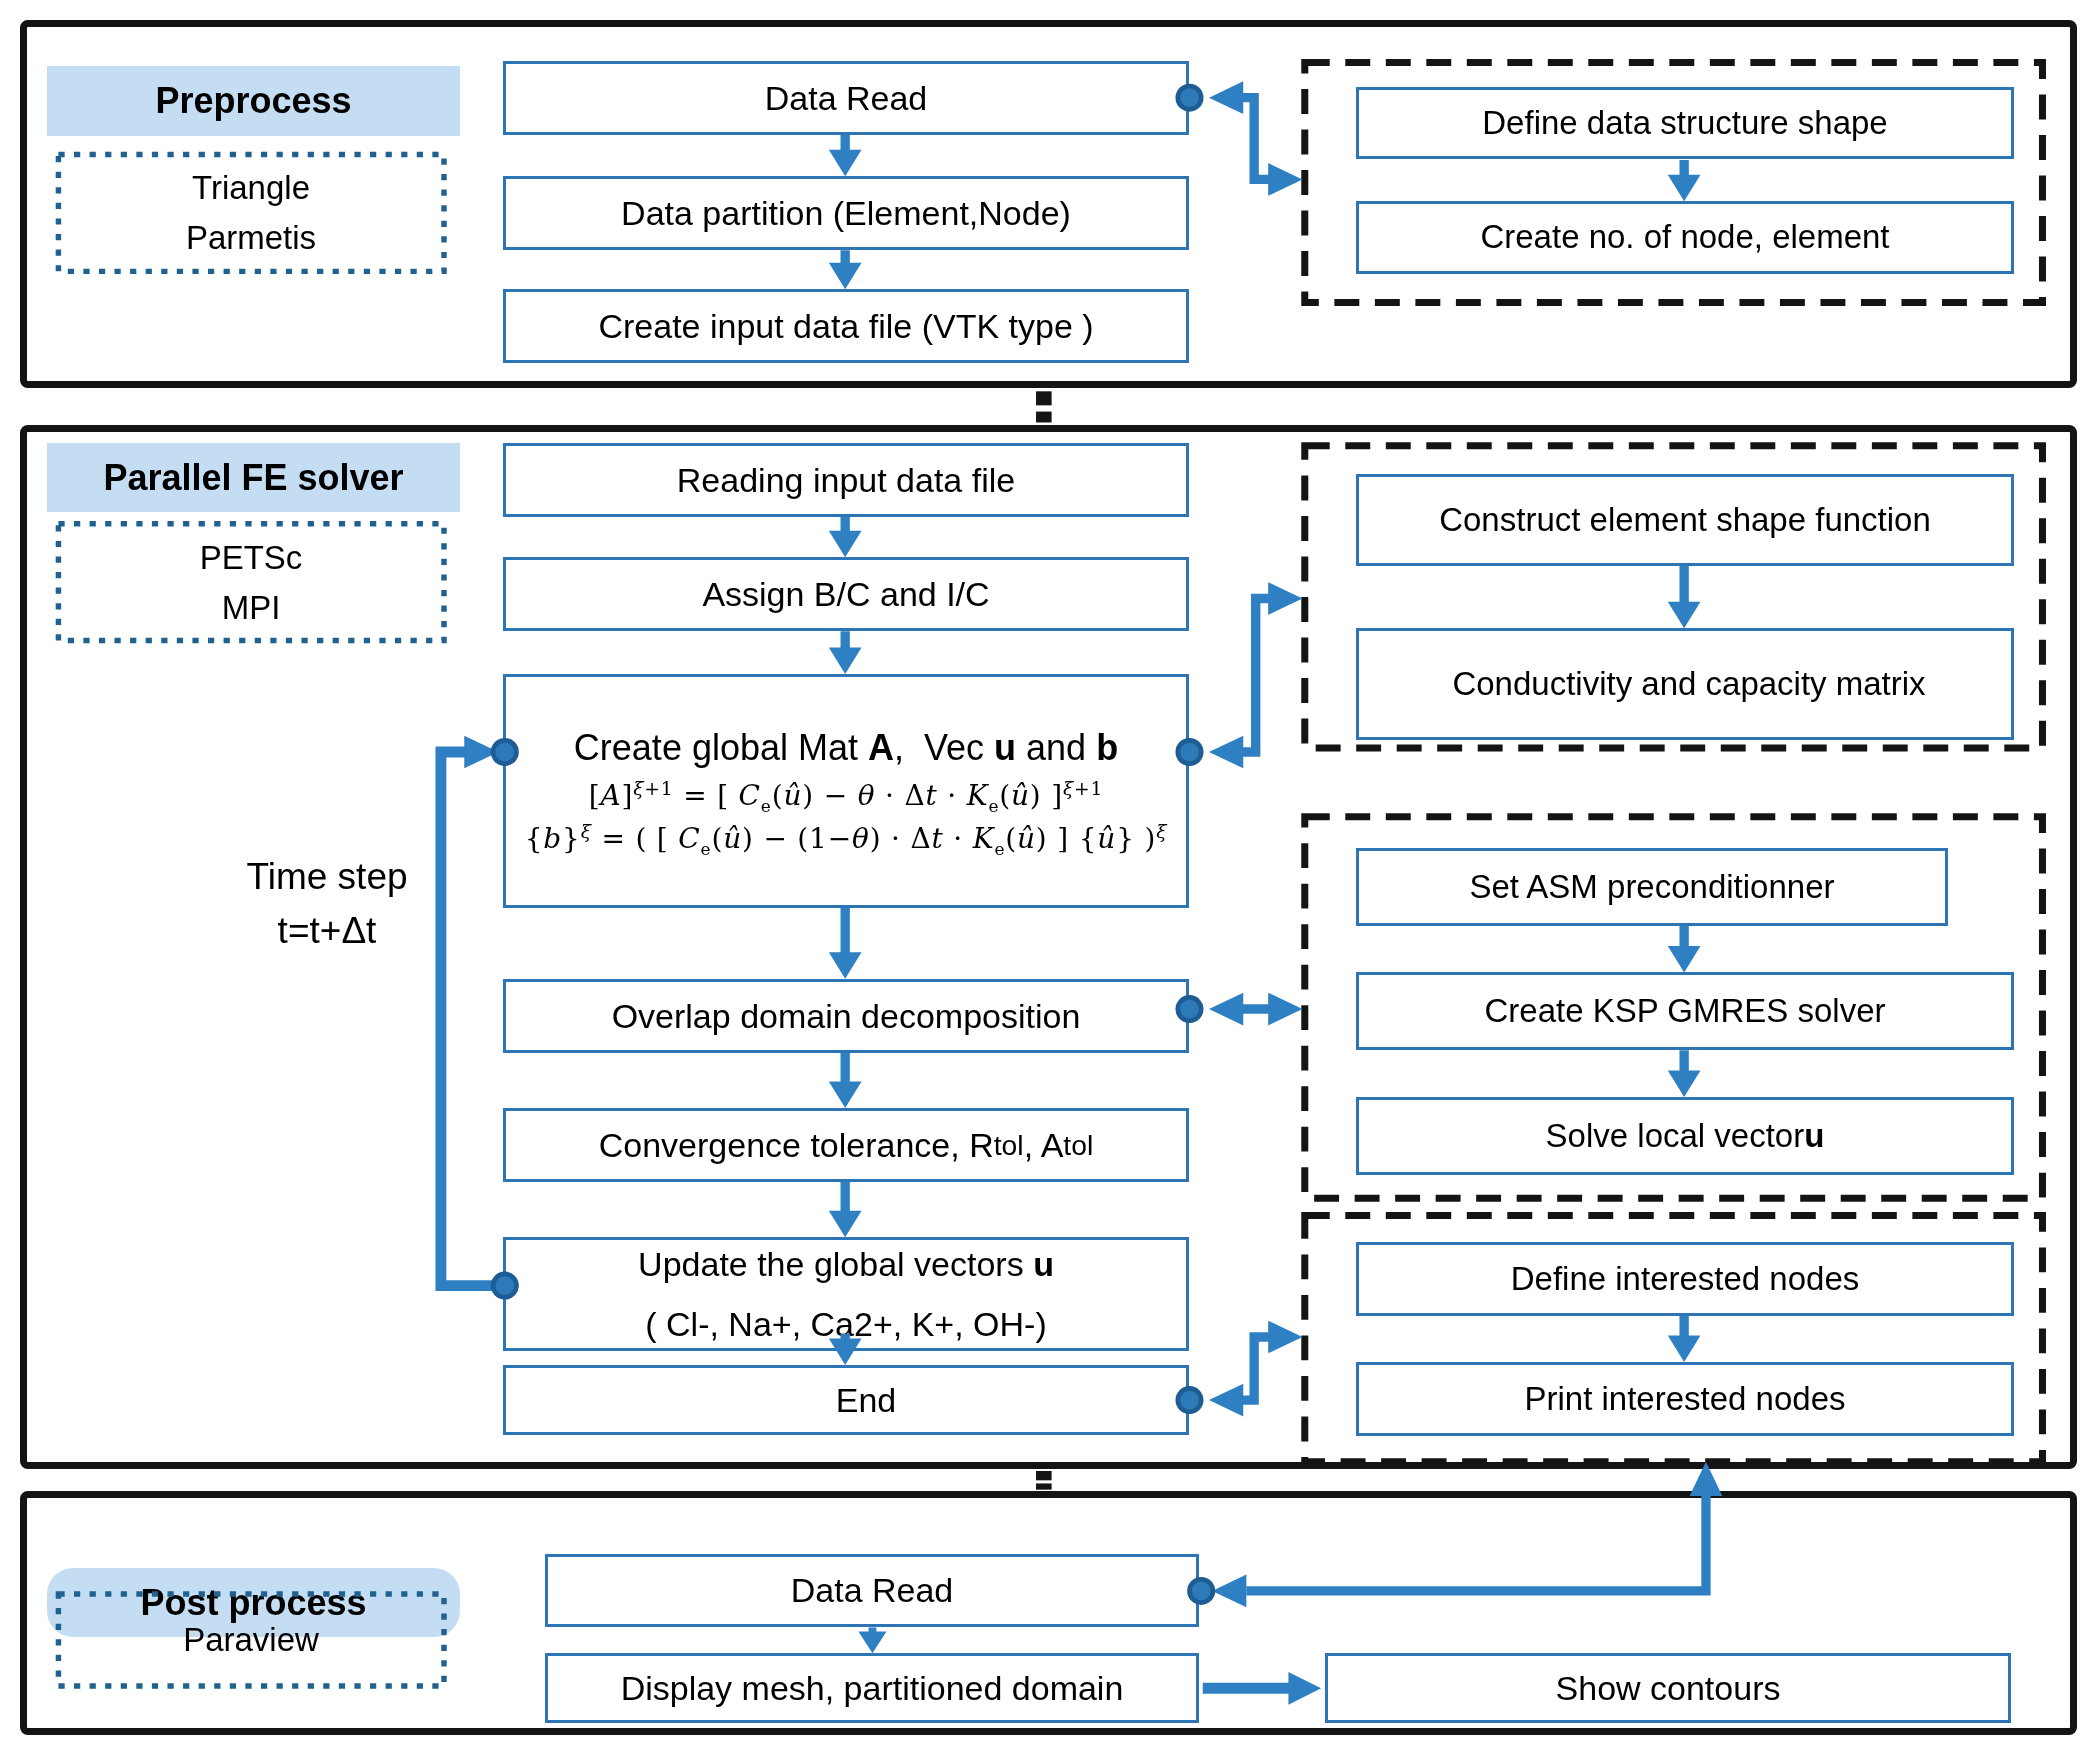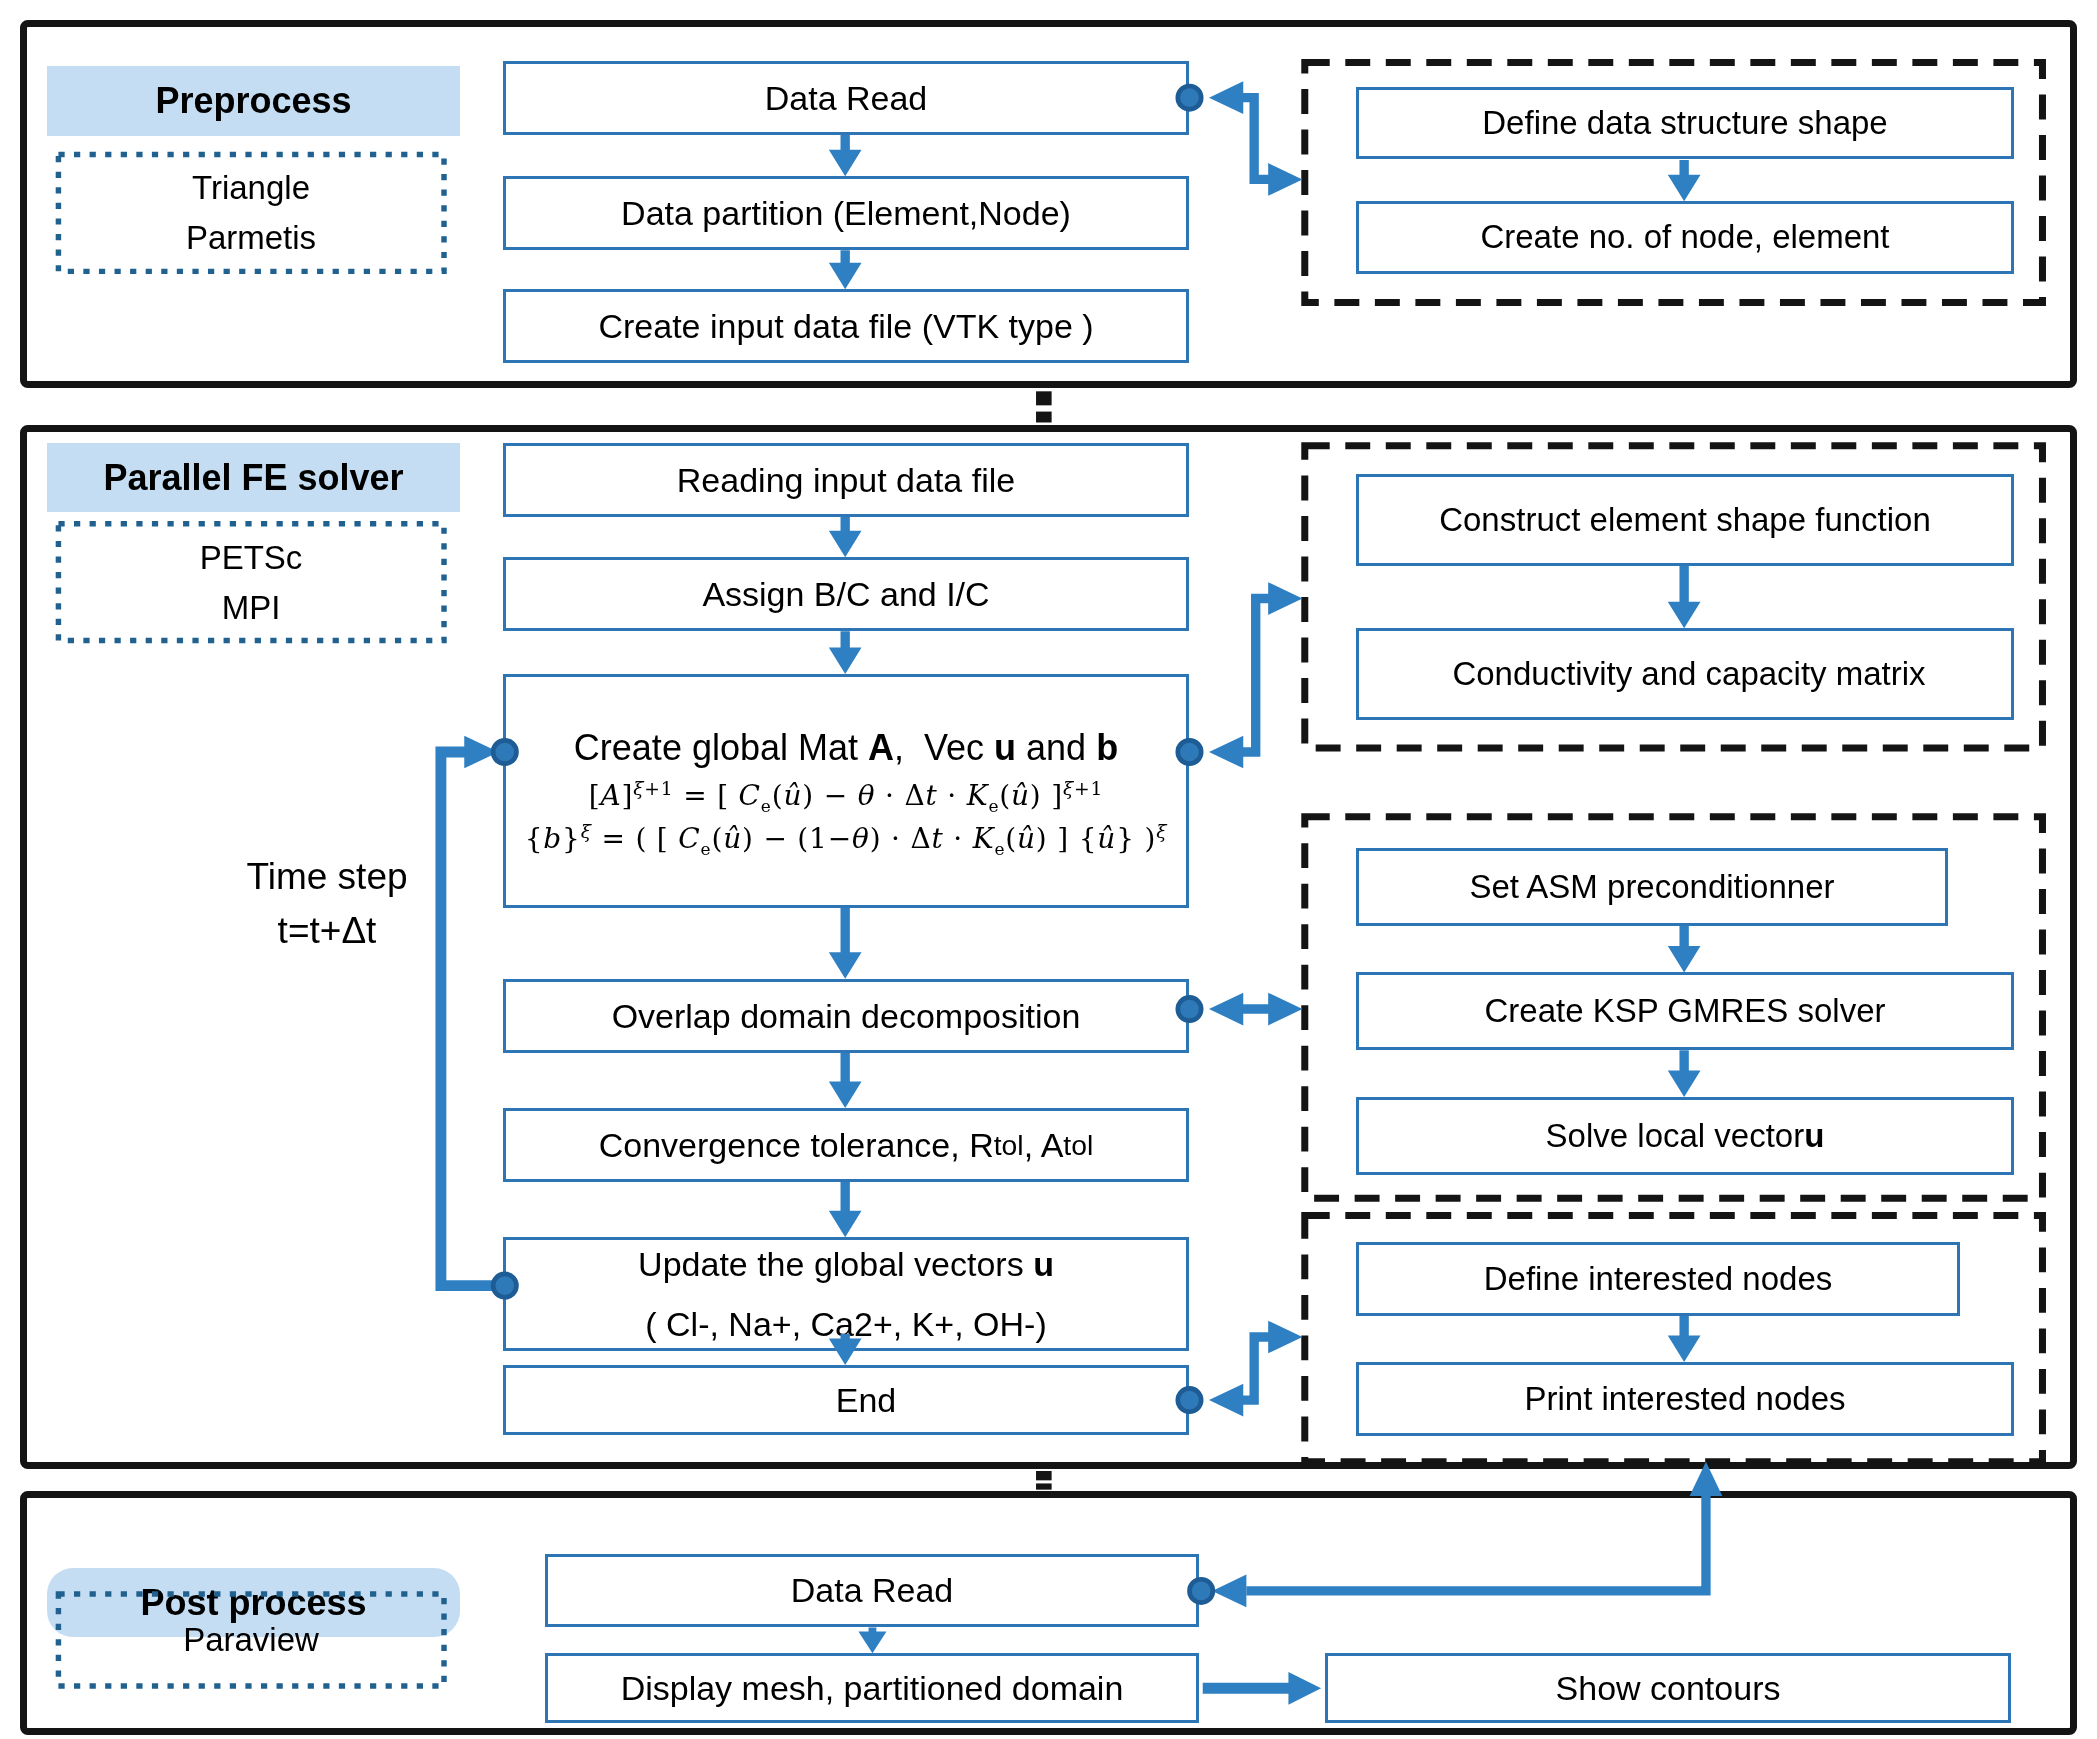--- a/index.html
+++ b/index.html
@@ -88,27 +88,27 @@
   <div class="box" style="left:503px;top:1108px;width:686px;height:74px;">Convergence tolerance, R<sub>tol</sub>, A<sub>tol</sub></div>
 
   <div class="box col" style="left:503px;top:1237px;width:686px;height:114px;gap:16px;">
     <span>Update the global vectors <b>u</b></span>
     <span>( Cl-, Na+, Ca2+, K+, OH-)</span>
   </div>
 
   <div class="box" style="left:503px;top:1365px;width:686px;height:70px;padding-left:40px;">End</div>
 
   <div class="box small" style="left:1356px;top:474px;width:658px;height:92px;">Construct element shape function</div>
-  <div class="box small" style="left:1356px;top:628px;width:658px;height:92px;padding-left:8px;">Conductivity and capacity matrix</div>
+  <div class="box small" style="left:1356px;top:628px;width:658px;height:112px;padding-left:8px;">Conductivity and capacity matrix</div>
 
   <div class="box small" style="left:1356px;top:848px;width:592px;height:78px;">Set ASM preconditionner</div>
   <div class="box small" style="left:1356px;top:972px;width:658px;height:78px;">Create KSP GMRES solver</div>
   <div class="box small" style="left:1356px;top:1097px;width:658px;height:78px;">Solve local vector <b>u</b></div>
 
-  <div class="box small" style="left:1356px;top:1242px;width:604px;height:74px;">Define interested nodes</div>
+  <div class="box small" style="left:1356px;top:1242px;width:658px;height:74px;">Define interested nodes</div>
   <div class="box small" style="left:1356px;top:1362px;width:658px;height:74px;">Print interested nodes</div>
 
   <div class="plabel" style="left:47px;top:1568px;width:413px;height:69px;border-radius:26px;">Post process</div>
 
   <div class="tooltext" style="left:58px;top:1594px;width:386px;height:92px;">
     <span>Paraview</span>
   </div>
 
   <div class="box" style="left:545px;top:1554px;width:654px;height:73px;">Data Read</div>
   <div class="box" style="left:545px;top:1653px;width:654px;height:70px;">Display mesh, partitioned domain</div>

